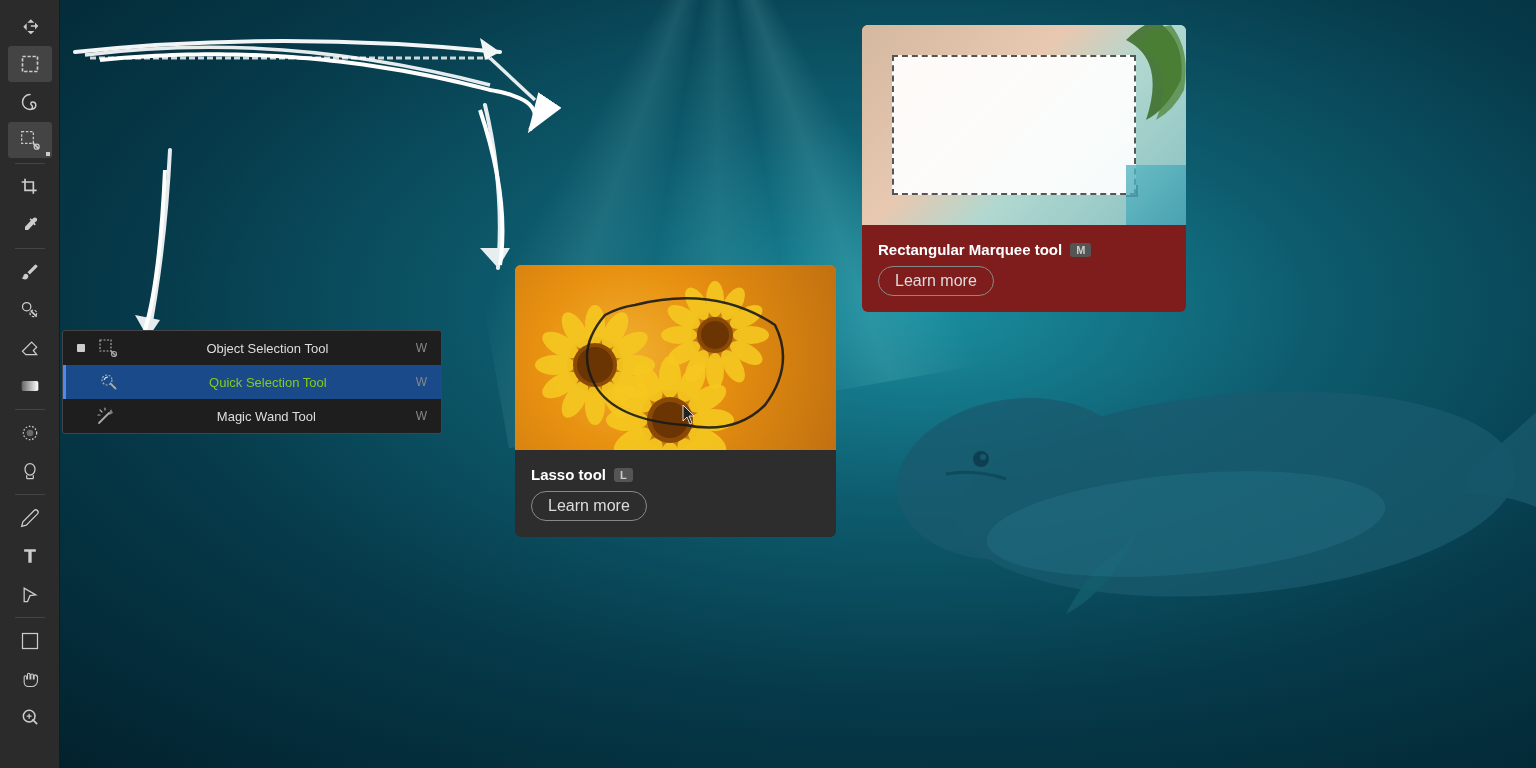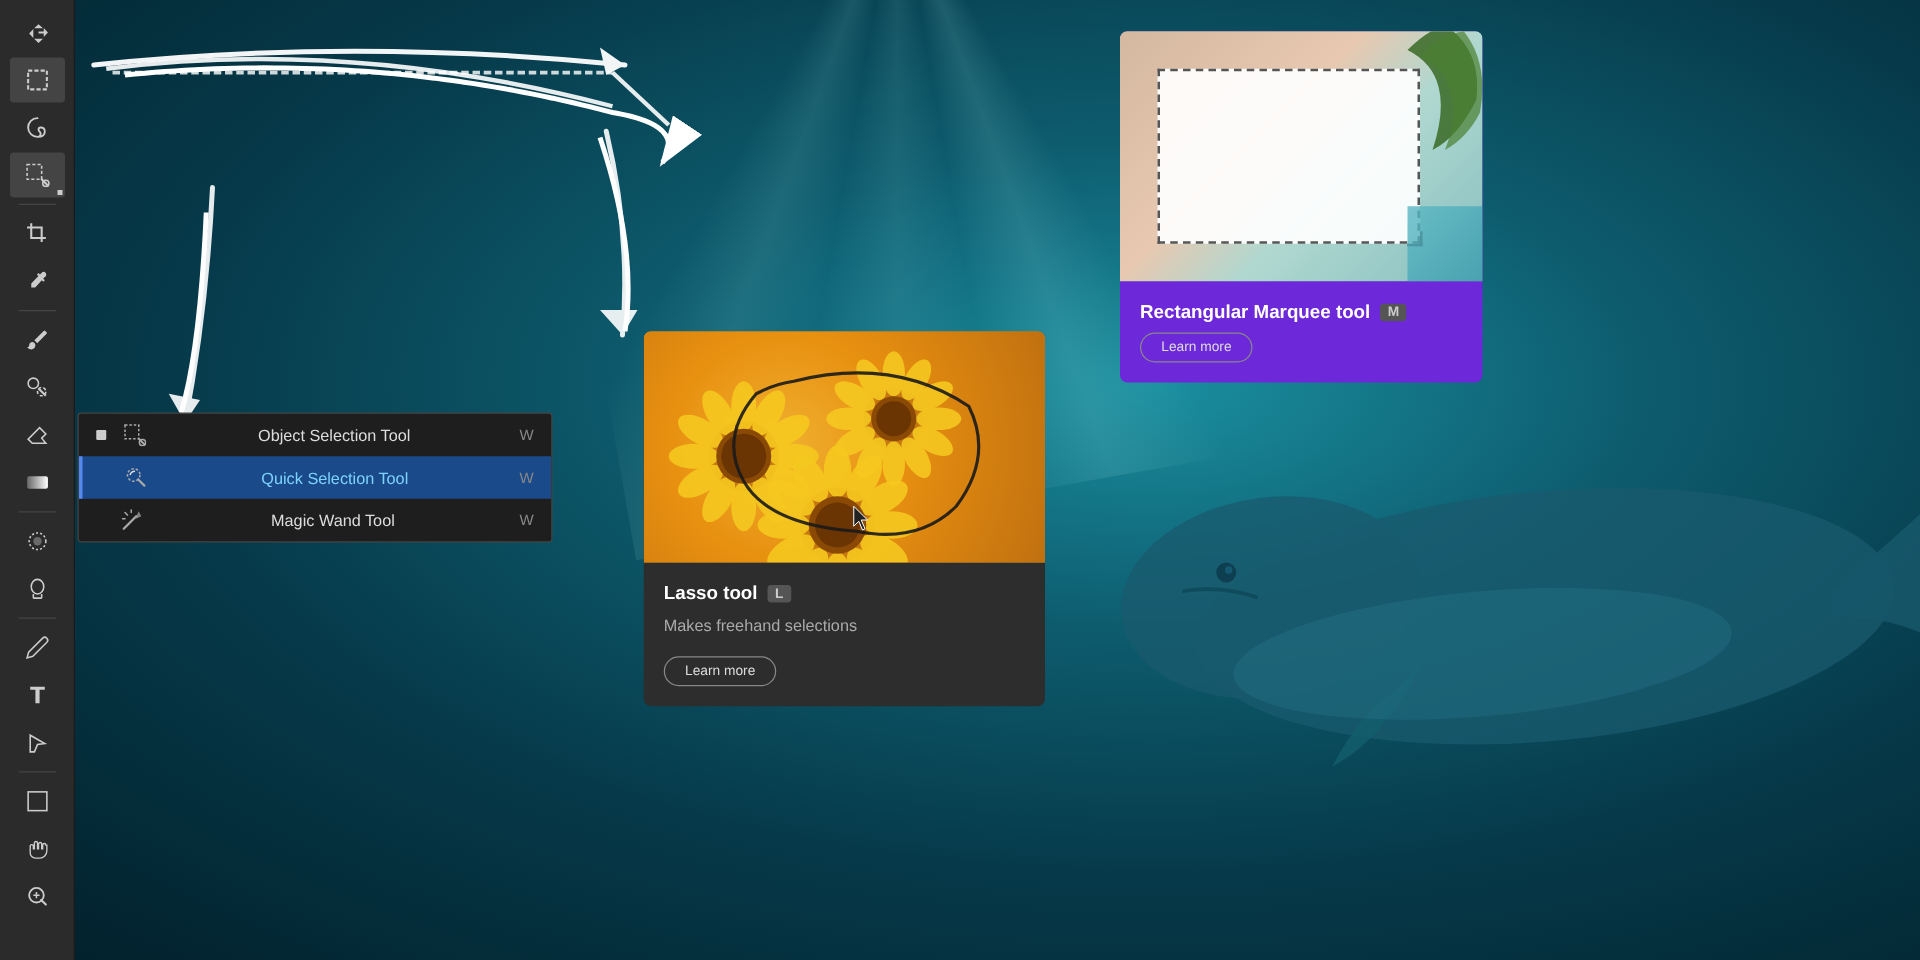--- a/index.html
+++ b/index.html
@@ -146,24 +146,24 @@
       border-radius: 1px;
       margin-right: 2px;
     }
 
     
     .tooltip-rect-marquee {
       position: absolute;
       right: 350px;
       top: 25px;
       z-index: 30;
-      background: #6d28d9;
+      background: #7f1d1d;
       border-radius: 6px;
       overflow: hidden;
-      width: 290px;
+      width: 324px;
     }
     .tooltip-preview-rect {
       width: 100%;
       height: 200px;
       background: linear-gradient(135deg, #d4b8a0 0%, #c4a890 30%, #8bc4b8 60%, #5a9e9a 100%);
       position: relative;
       overflow: hidden;
     }
     .tooltip-preview-rect::before {
       content: '';
@@ -201,21 +201,21 @@
       color: #aaa;
       font-size: 13px;
       line-height: 1.5;
       margin-bottom: 14px;
     }
     .tooltip-learn-more {
       display: inline-block;
       border: 1px solid #888;
       border-radius: 20px;
       color: #ddd;
-      font-size: 11px;
+      font-size: 16px;
       padding: 5px 16px;
       cursor: pointer;
       background: transparent;
     }
 
     
     .tooltip-lasso {
       position: absolute;
       left: 515px;
       top: 265px;
@@ -490,21 +490,21 @@
 
   <div class="tool-dropdown-item active" style="background:#1a4a8a; border-left: 3px solid #5588ee;">
     <div style="width:8px"></div>
     <div class="item-icon">
       <svg width="18" height="18" viewBox="0 0 18 18">
           <circle cx="7" cy="7" r="5" fill="none" stroke="#aaa" stroke-width="1.2" stroke-dasharray="2,1.5"></circle>
           <path d="M10 10 L16 16" stroke="#aaa" stroke-width="1.8"></path>
           <path d="M4 7 Q5 4 8 4" stroke="#ddd" stroke-width="1.2" fill="none"></path>
         </svg>
     </div>
-    <span class="item-name" style="color:#7dd3fc;">Quick Selection Tool</span>
+    <span class="item-name" style="color:#84cc16;">Quick Selection Tool</span>
     <span class="item-key">W</span>
   </div>
 
   <div class="tool-dropdown-item">
     <div style="width:8px"></div>
     <div class="item-icon">
       <svg width="18" height="18" viewBox="0 0 18 18">
           <path d="M2 16 L12 6" stroke="#aaa" stroke-width="1.8" stroke-linecap="round"></path>
           <path d="M12 6 L14 2 L16 6 L12 8 Z" fill="#aaa" opacity="0.7"></path>
           <path d="M8 3 L8 1 M5 5 L3 3 M3 8 L1 8" stroke="#aaa" stroke-width="1.2" stroke-linecap="round"></path>
@@ -612,16 +612,15 @@
         <path d="M0 0 L0 16 L4 12 L7 19 L9 18 L6 11 L11 11 Z" fill="#222" stroke="white" stroke-width="0.8"></path>
       </g>
     </svg>
   </div>
 
   <div class="tooltip-body-lasso">
     <div class="lasso-title-row">
       <span class="lasso-title">Lasso tool</span>
       <span class="lasso-key-badge">L</span>
     </div>
-    <p class="lasso-desc">Makes freehand selections</p>
     <button class="tooltip-learn-more">Learn more</button>
   </div>
 </div>
 
 </body></html>

